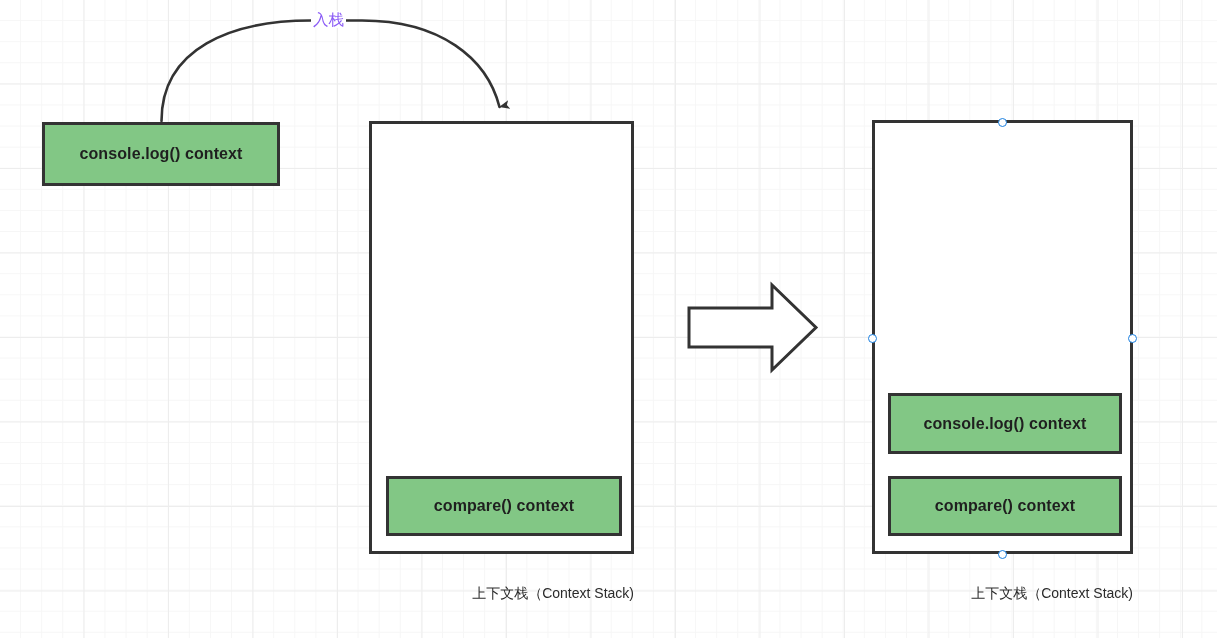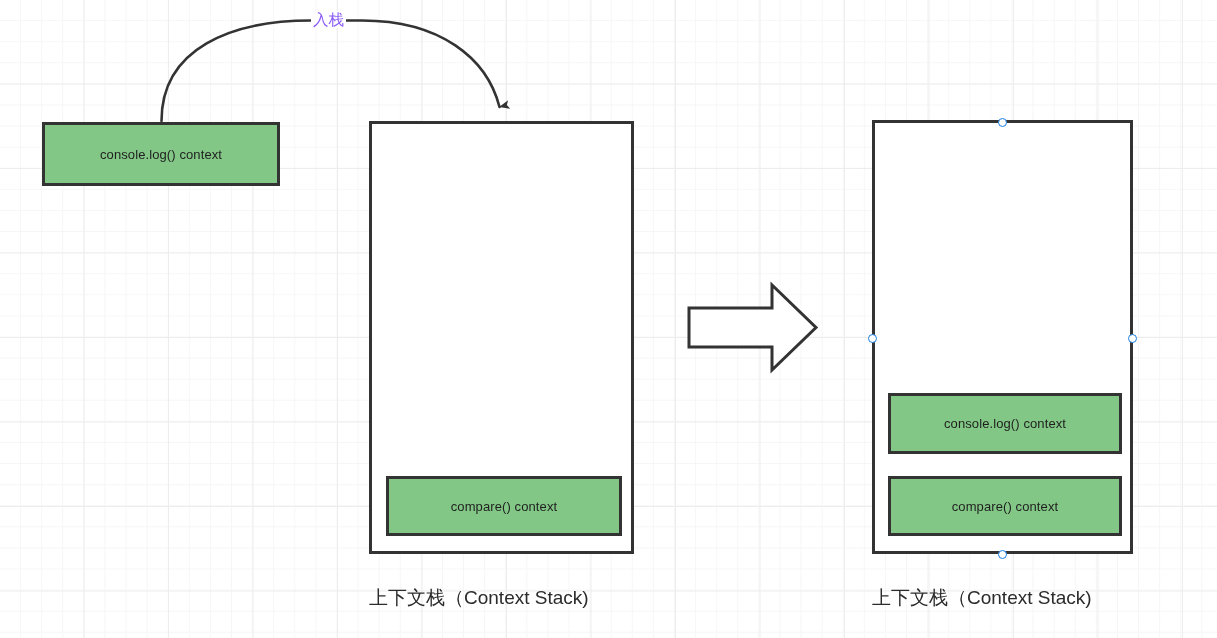--- a/index.html
+++ b/index.html
@@ -41,32 +41,33 @@
   
   .ctx-box {
     position: absolute;
     background: #82c785;
     border: 3px solid #333333;
     box-sizing: border-box;
     display: flex;
     align-items: center;
     justify-content: center;
     color: #1f1f1f;
-    font-size: 13px;
+    font-size: 16px;
     letter-spacing: .1px;
     white-space: nowrap;
+    font-weight: bold;
   }
 
   
   .caption {
     position: absolute;
-    font-size: 19px;
+    font-size: 14px;
     color: #2b2b2b;
     white-space: nowrap;
-    text-align: left;
+    text-align: right;
   }
 
   
   .arrow-label {
     position: absolute;
     font-size: 15.5px;
     color: #8b5cf6;
     background: #ffffff;
     padding: 0 2px;
     white-space: nowrap;

